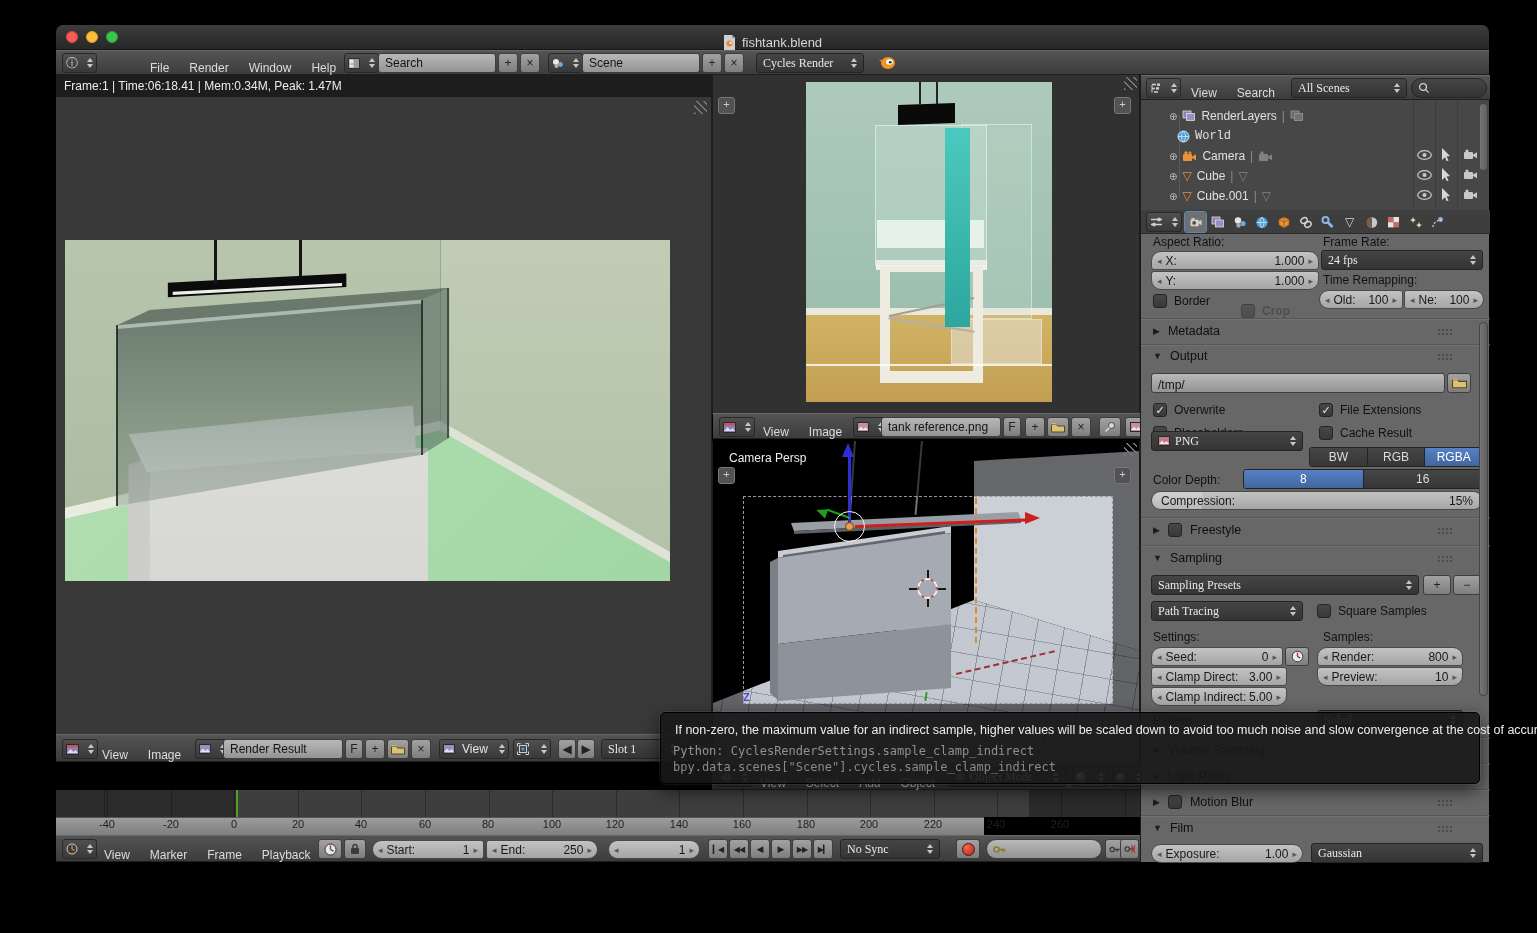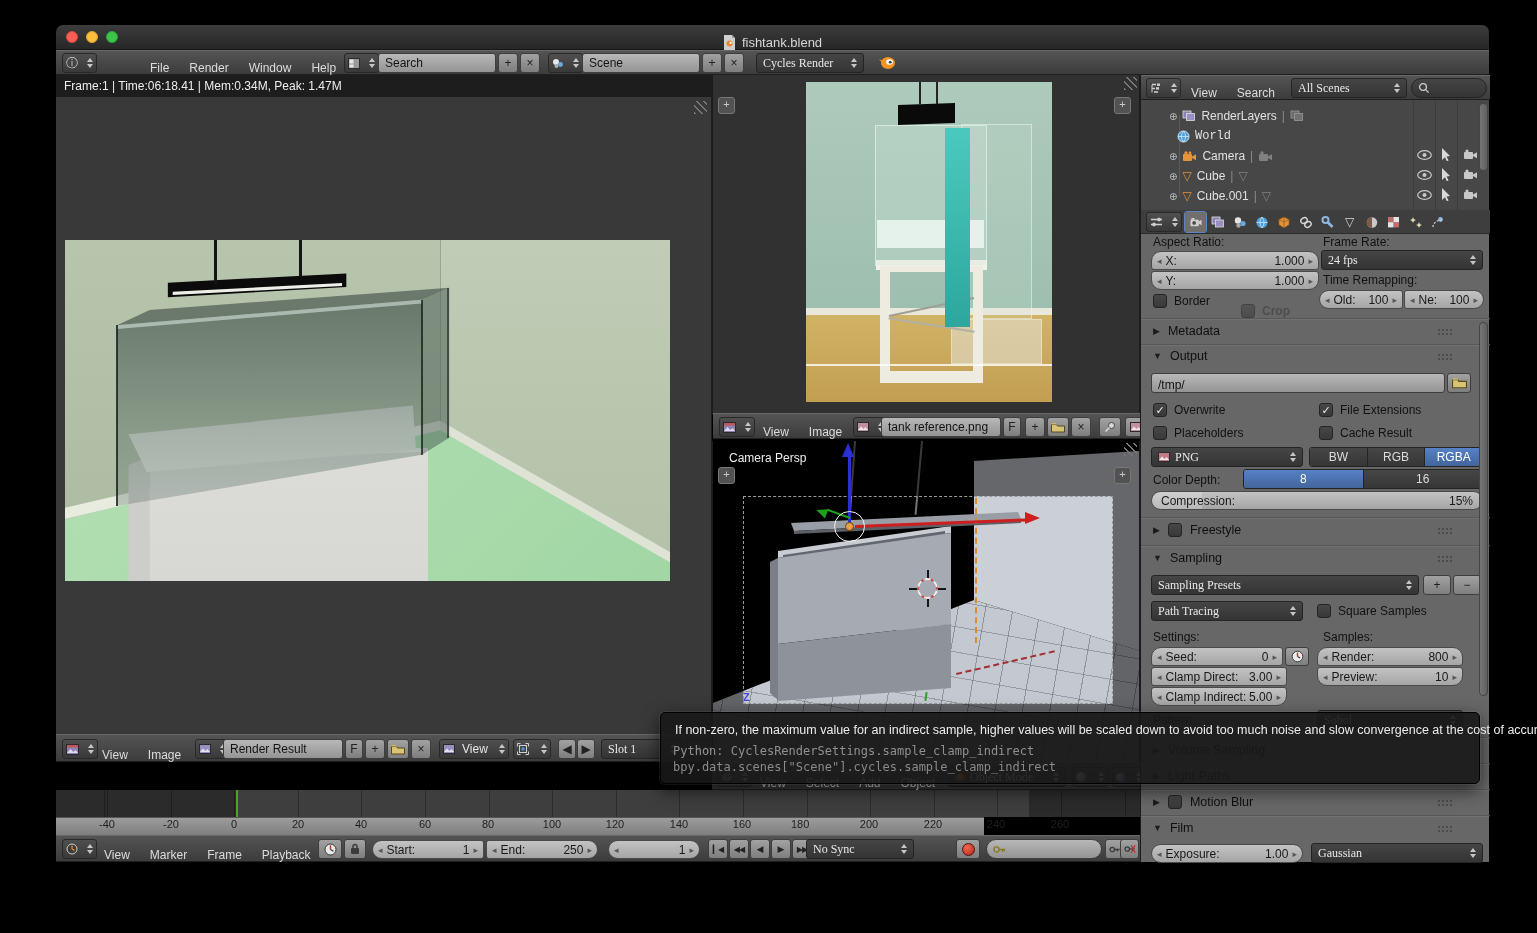--- a/index.html
+++ b/index.html
@@ -261,21 +261,21 @@
       <span class="abs" style="left:100px;width:30px;text-align:center;">-20</span>
       <span class="abs" style="left:163px;width:30px;text-align:center;">0</span>
       <span class="abs" style="left:227px;width:30px;text-align:center;">20</span>
       <span class="abs" style="left:290px;width:30px;text-align:center;">40</span>
       <span class="abs" style="left:354px;width:30px;text-align:center;">60</span>
       <span class="abs" style="left:417px;width:30px;text-align:center;">80</span>
       <span class="abs" style="left:481px;width:30px;text-align:center;">100</span>
       <span class="abs" style="left:544px;width:30px;text-align:center;">120</span>
       <span class="abs" style="left:608px;width:30px;text-align:center;">140</span>
       <span class="abs" style="left:671px;width:30px;text-align:center;">160</span>
-      <span class="abs" style="left:735px;width:30px;">180</span>
+      <span class="abs" style="left:735px;width:30px;text-align:center;">180</span>
       <span class="abs" style="left:798px;width:30px;text-align:center;">200</span>
       <span class="abs" style="left:862px;width:30px;text-align:center;">220</span>
       <span class="abs" style="left:925px;width:30px;text-align:center;">240</span>
       <span class="abs" style="left:989px;width:30px;text-align:center;">260</span>
     </div>
 
     <div class="abs hdr" style="left:0;top:45px;width:1084px;height:27px;">
       <span class="edbtn abs" style="left:6px;top:3px;">
         <span class="ico">
             <svg width="12" height="12" viewBox="0 0 12 12">
@@ -329,21 +329,21 @@
           <span class="sarr">▸</span>
       </span>
       <span class="abs flex" style="left:652px;top:3px;gap:1px;">
         <span class="sq" style="width:20px;font-size:8px;letter-spacing:-1px;">▎◀</span>
         <span class="sq" style="width:20px;font-size:8px;letter-spacing:-1px;">◀◀</span>
         <span class="sq" style="width:20px;font-size:9px;">◀</span>
         <span class="sq" style="width:20px;font-size:9px;">▶</span>
         <span class="sq" style="width:20px;font-size:8px;letter-spacing:-1px;">▶▶</span>
         <span class="sq" style="width:20px;font-size:8px;letter-spacing:-1px;">▶▎</span>
       </span>
-      <span class="ddark abs" style="left:750px;top:3px;width:108px;justify-content:center;">
+      <span class="ddark abs" style="left:784px;top:3px;width:100px;justify-content:center;">
         <span>No Sync</span>
         <span class="updn">
             <b class="u"></b>
             <b class="d"></b>
           </span>
       </span>
       <span class="sq abs" style="left:900px;top:3px;width:24px;">
         <span style="width:11px;height:11px;border-radius:50%;background:radial-gradient(circle at 35% 30%,#f06a50,#b42415);border:1px solid #511;"></span>
       </span>
       <span class="dlite abs" style="left:930px;top:3px;width:116px;border-radius:10px;">
@@ -889,21 +889,21 @@
       <span class="plabel">File Extensions</span>
     </span>
     <span class="chkrow" style="left:12px;top:215px;">
       <span class="chk"></span>
       <span class="plabel">Placeholders</span>
     </span>
     <span class="chkrow" style="left:178px;top:215px;">
       <span class="chk"></span>
       <span class="plabel">Cache Result</span>
     </span>
-    <span class="ddark abs" style="left:10px;top:237px;width:152px;">
+    <span class="ddark abs" style="left:10px;top:221px;width:152px;">
       <span class="ico" style="margin-right:5px;">
           <svg width="12" height="10" viewBox="0 0 12 10">
             <rect x="0.5" y="0.5" width="11" height="9" fill="#c27a88" stroke="#2a2a2a"></rect>
             <path d="M1 8l3-3.5 2.5 2.5 2-2L11 8z" fill="#f0e6ea"></path>
           </svg>
         </span>
       <span>PNG</span>
       <span class="updn">
           <b class="u"></b>
           <b class="d"></b>

